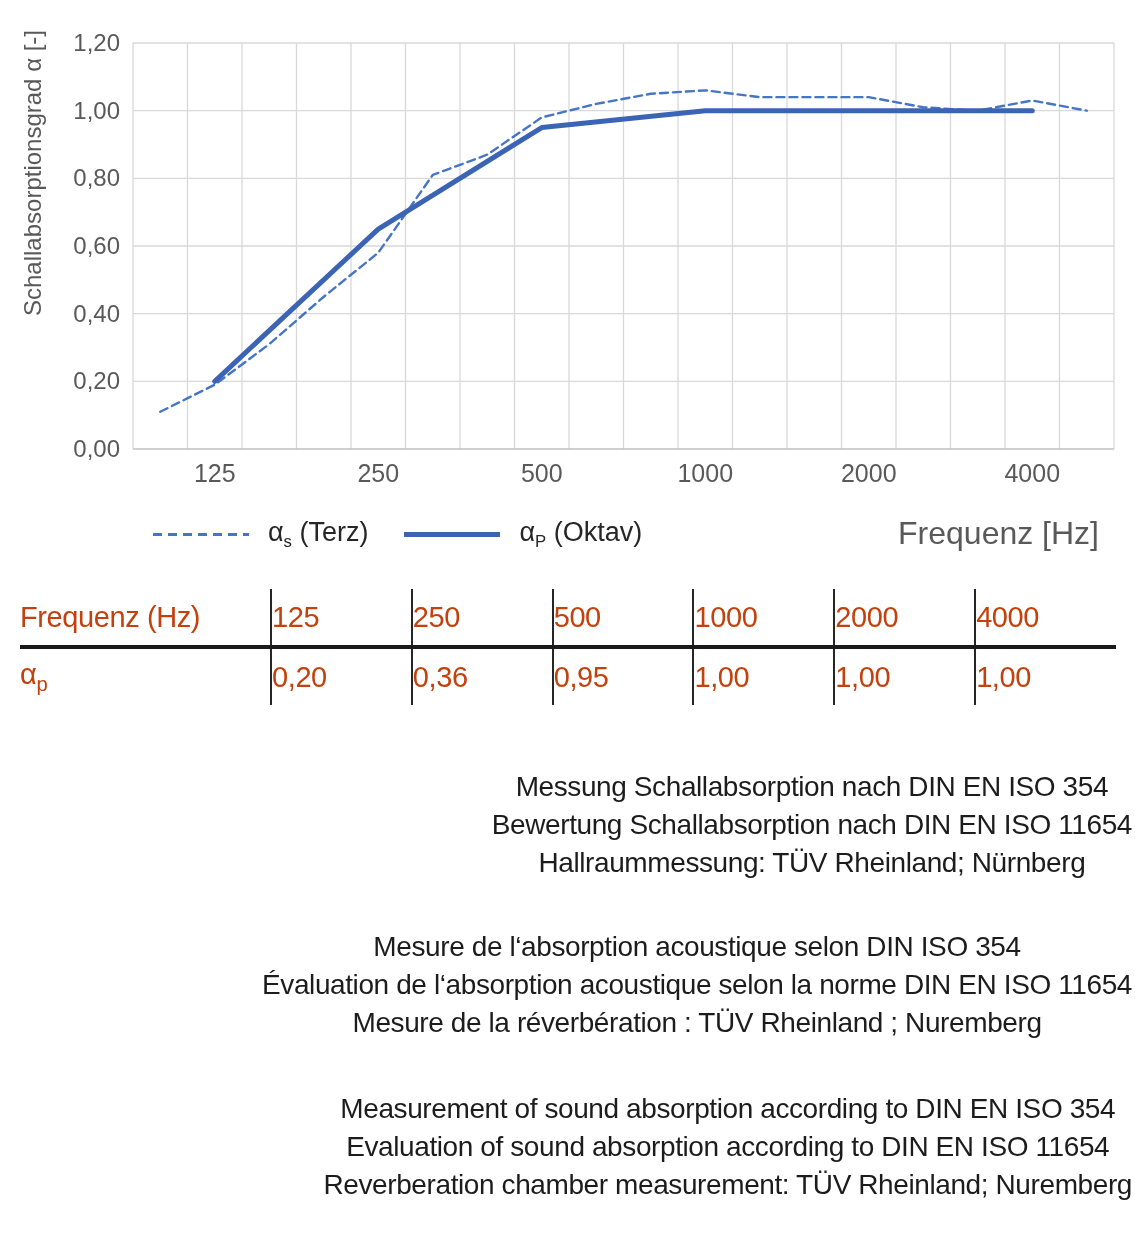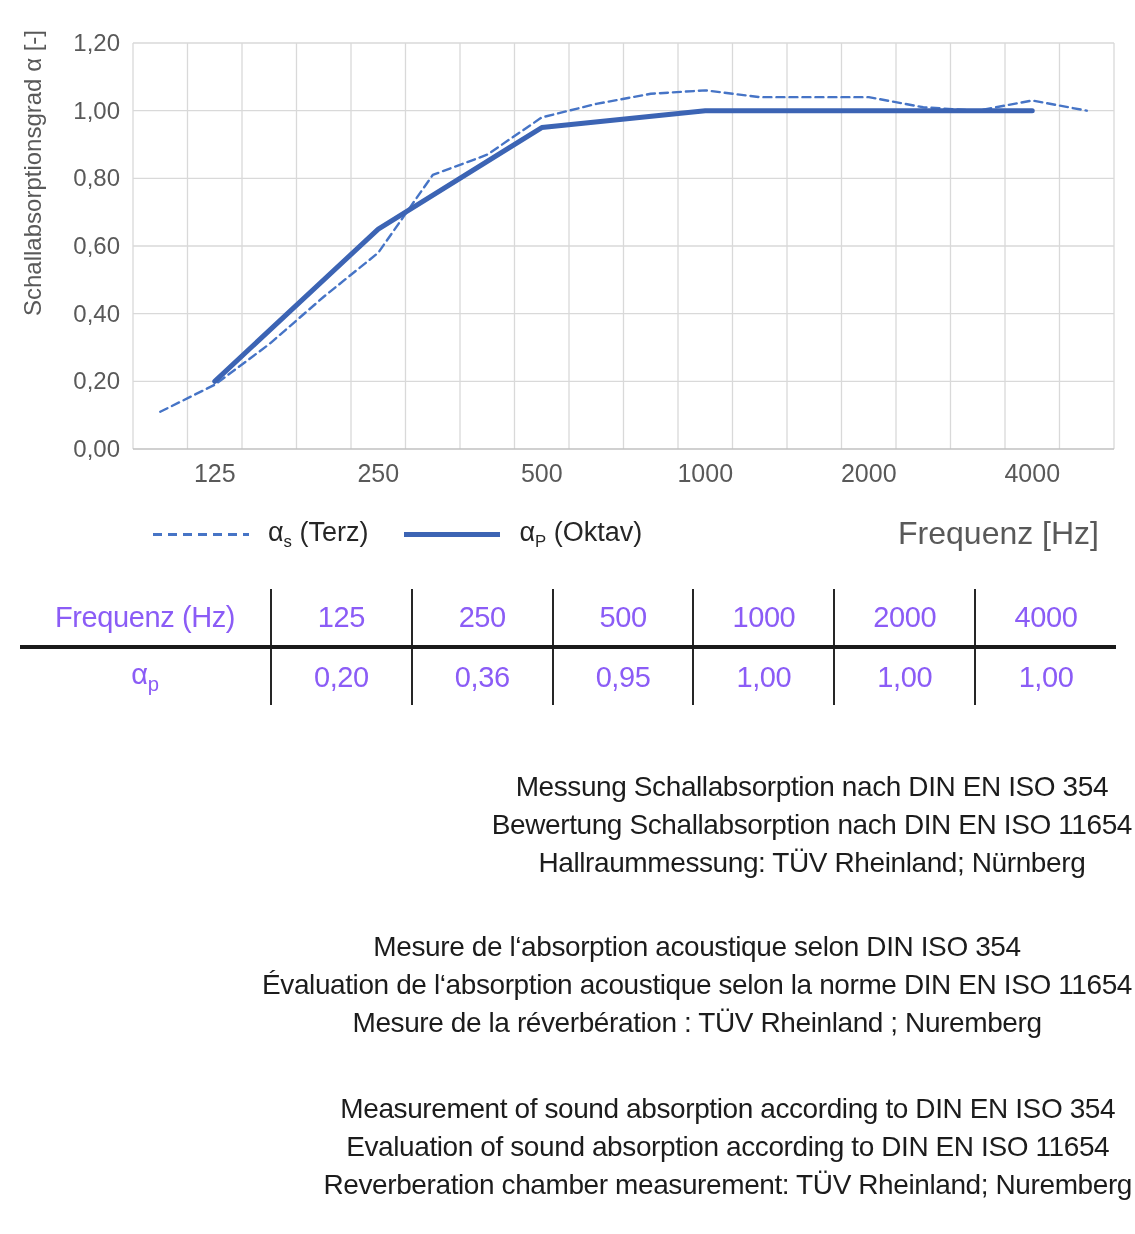--- a/index.html
+++ b/index.html
@@ -12,21 +12,21 @@
         white-space:nowrap;font-size:24px;color:#595959;}
   .x-axis-title{position:absolute;right:36px;top:485px;font-size:32px;color:#595959;margin-top:30px;}
   .legend{position:absolute;left:153px;top:517px;display:flex;align-items:center;gap:36px;}
   .legend-item{display:flex;align-items:center;gap:19px;font-size:27px;color:#262626;}
   .legend-item sub{font-size:62%;}
   .sample-dashed{width:96px;height:3px;
         background:repeating-linear-gradient(90deg,#4674C6 0 9px,transparent 9px 15px);}
   .sample-solid{width:96px;height:5px;background:#3C64B4;}
   
   .abs-table{position:absolute;left:20px;top:589px;width:1096px;border-collapse:collapse;
-        table-layout:fixed;text-align:center;color:#8b5cf6;letter-spacing:-0.4px;}
+        table-layout:fixed;color:#c2410c;letter-spacing:-0.4px;}
   .abs-table td{border-left:2px solid #262626;height:56px;font-size:29px;padding:0;font-weight:400;}
   .abs-table td:first-child{border-left:none;}
   .abs-table tr:first-child td{border-bottom:4px solid #1a1a1a;}
   .abs-table td.lbl{width:250px;}
   .abs-table sub{font-size:70%;}
   
   .note{position:absolute;right:3px;text-align:center;font-size:28px;line-height:38px;
         color:#1c1c1c;letter-spacing:-0.4px;white-space:nowrap;}
   .note-de{top:768px;}
   .note-fr{top:928px;}

